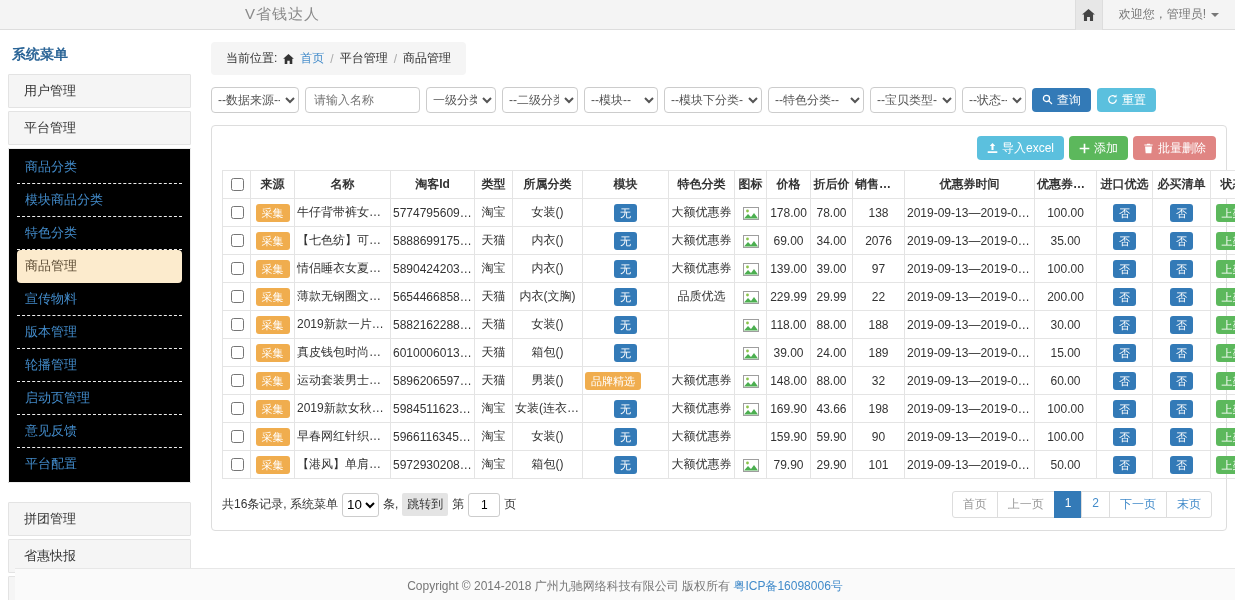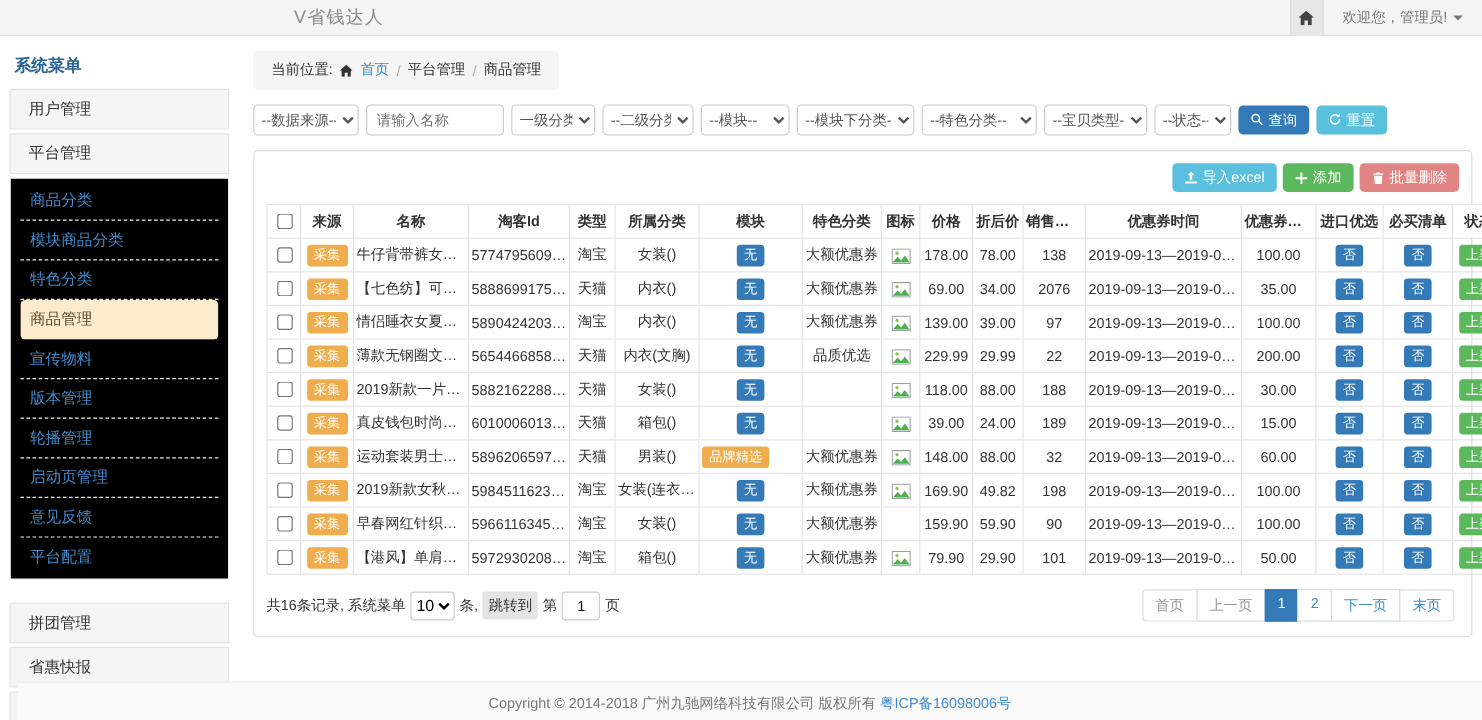--- a/index.html
+++ b/index.html
@@ -390,21 +390,21 @@
     <td>淘宝</td>
     <td>女装(连衣裙)</td>
     <td><span class="badge badge-blue">无</span></td>
     <td>大额优惠券</td>
     <td><span><svg width="16" height="13" viewBox="0 0 16 13" style="display:inline-block;vertical-align:middle">
                       <rect x="0.5" y="0.5" width="15" height="12" fill="#fff" stroke="#9e9e9e"></rect>
                       <circle cx="4.5" cy="4" r="1.4" fill="#8bc34a"></circle>
                       <path d="M1 11.5l4-4.5 3 3 3-4 4 5.5z" fill="#4caf50"></path>
                     </svg></span></td>
     <td>169.90</td>
-    <td>49.82</td>
+    <td>43.66</td>
     <td>198</td>
     <td>2019-09-13—2019-09-17</td>
     <td>100.00</td>
     <td><span class="badge badge-blue">否</span></td>
     <td><span class="badge badge-blue">否</span></td>
     <td><span class="badge badge-green">上架</span></td>
 
   </tr>
               <tr>
     <td><input type="checkbox" style=""></td>

